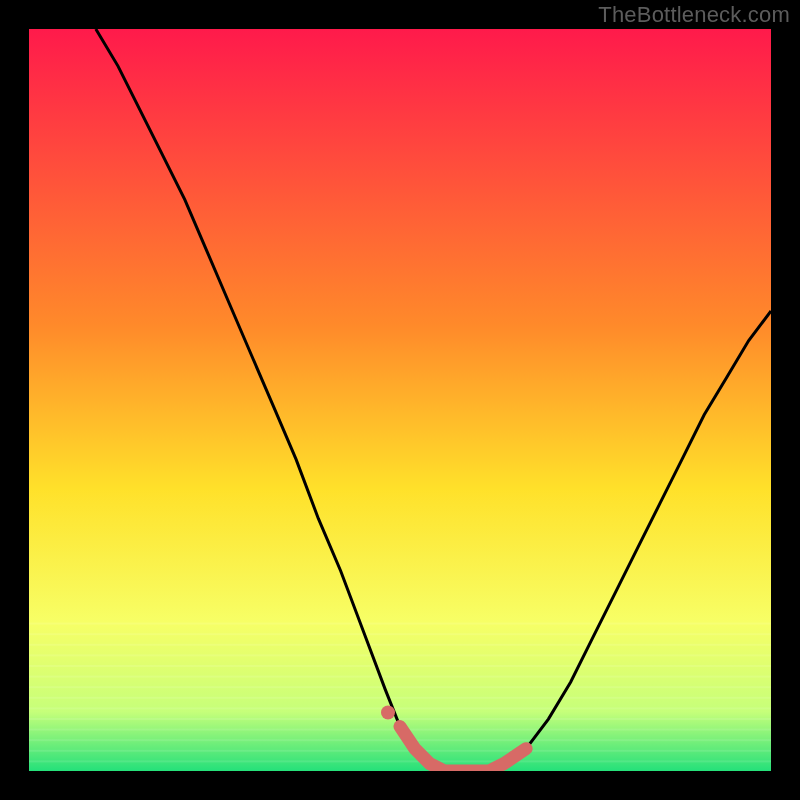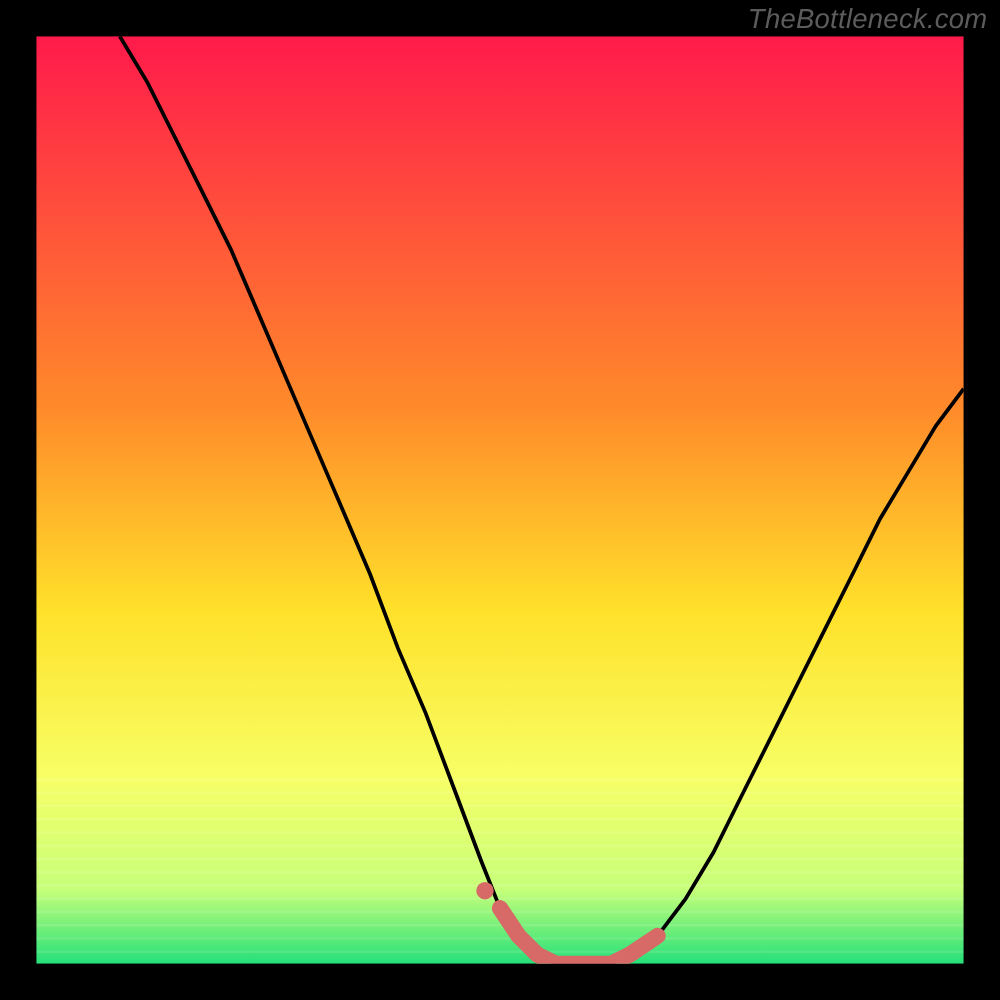--- a/index.html
+++ b/index.html
@@ -10,21 +10,20 @@
     background: #000;
     overflow: hidden;
   }
   .frame {
     position: absolute;
     left: 0;
     top: 0;
     width: 800px;
     height: 800px;
     background: #000;
-    font-style: italic;
   }
   .plot {
     position: absolute;
     left: 29px;
     top: 29px;
     width: 742px;
     height: 742px;
   }
   .watermark {
     position: absolute;

